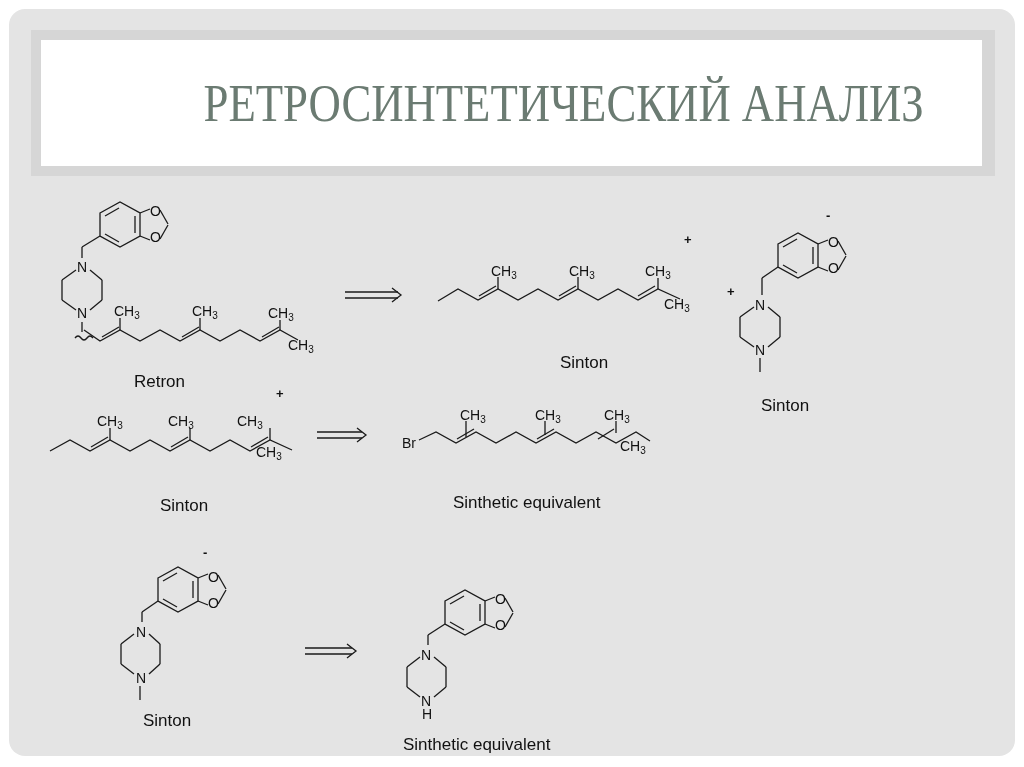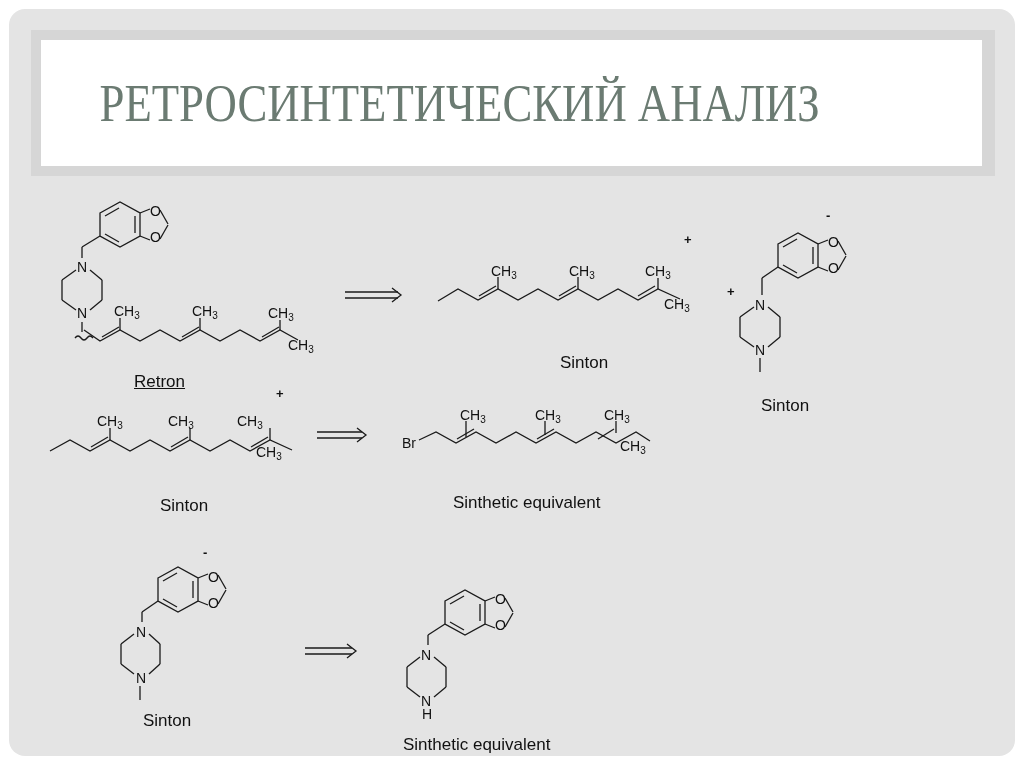--- a/index.html
+++ b/index.html
@@ -12,21 +12,21 @@
     position: absolute; left: 9px; top: 9px; width: 1006px; height: 747px;
     background: #e4e4e4; border-radius: 16px;
   }
   .title-frame {
     position: absolute; left: 31px; top: 30px; width: 964px; height: 146px;
     background: #d6d6d6;
   }
   .title-box {
     position: absolute; left: 41px; top: 40px; width: 941px; height: 126px;
     background: #ffffff;
-    display: flex; align-items: center; justify-content: flex-start;
+    display: flex; align-items: center; justify-content: flex-end;
   }
   .title-text {
     font-family: "Liberation Serif", serif;
     font-size: 52px; color: #6b7b72; letter-spacing: 0px;
     transform: scaleX(0.86); white-space: nowrap;
   }
   svg.chem { position: absolute; left: 0; top: 0; width: 1024px; height: 767px; }
   .chem line, .chem polyline, .chem path { stroke: #1a1a1a; stroke-width: 1.3; fill: none; }
   .chem text { font-family: "Liberation Sans", sans-serif; fill: #111; }
   .lbl { position: absolute; font-size: 17px; color: #111; white-space: nowrap; }
@@ -199,21 +199,21 @@
     <line x1="434" y1="657" x2="446" y2="667"></line>
     <line x1="407" y1="667" x2="407" y2="687"></line>
     <line x1="446" y1="667" x2="446" y2="687"></line>
     <line x1="407" y1="687" x2="420" y2="697"></line>
     <line x1="446" y1="687" x2="434" y2="697"></line>
     <text x="421" y="706" class="atom">N</text>
     <text x="422" y="719" class="atom">H</text>
   </g>
 </svg>
 
-<span class="lbl" style="left:134px; top:372px;text-decoration:underline;">Retron</span>
+<span class="lbl" style="left:134px; top:372px;">Retron</span>
 
 <span class="sign" style="left:684px; top:232px;">+</span>
 <span class="lbl" style="left:560px; top:353px;">Sinton</span>
 
 <span class="sign" style="left:727px; top:284px;">+</span>
 <span class="sign" style="left:826px; top:208px;">-</span>
 <span class="lbl" style="left:761px; top:396px;">Sinton</span>
 
 <span class="sign" style="left:276px; top:386px;">+</span>
 <span class="lbl" style="left:160px; top:496px;">Sinton</span>

